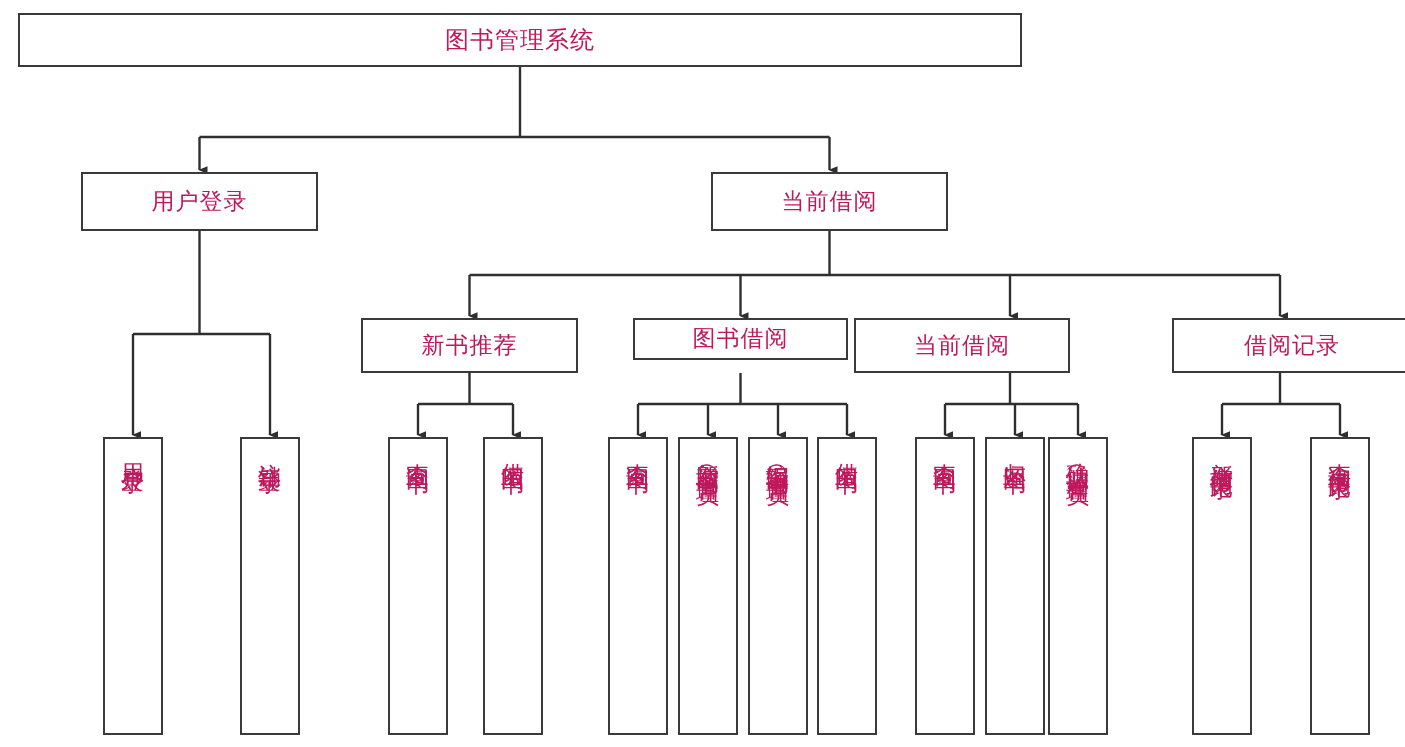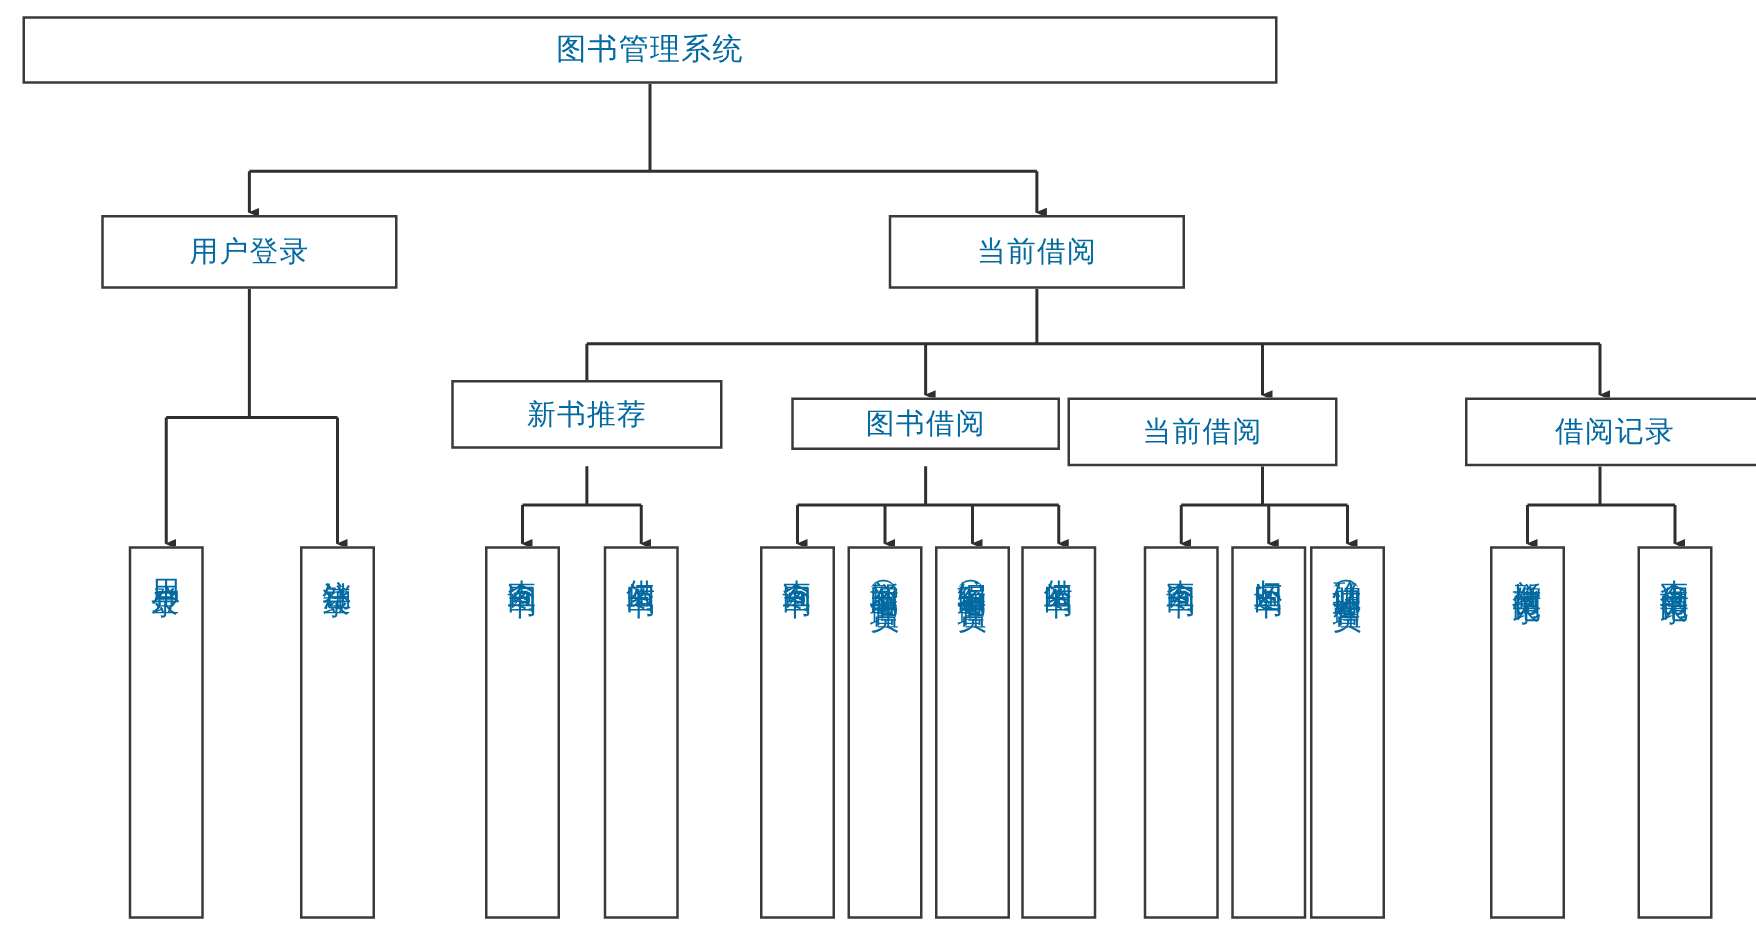--- a/index.html
+++ b/index.html
@@ -28,21 +28,21 @@
     pointer-events: none;
   }
   .node {
     position: absolute;
     box-sizing: border-box;
     background: #ffffff;
     border: 2px solid #3a3a3a;
     display: flex;
     align-items: center;
     justify-content: center;
-    color: #0369a1;
+    color: #be185d;
   }
   .node.horizontal {
     font-size: 23px;
     line-height: 1.1;
     letter-spacing: 1px;
   }
   .node.vertical {
     align-items: flex-start;
     justify-content: center;
     padding-top: 6px;
@@ -117,21 +117,21 @@
   <div id="node-layer">
       <div class="node horizontal root" style="left: 18px; top: 13px; width: 1004px; height: 54px;">
         <span>图书管理系统</span>
       </div>
       <div class="node horizontal" style="left: 81px; top: 172px; width: 237px; height: 59px;">
         <span>用户登录</span>
       </div>
       <div class="node horizontal" style="left: 711px; top: 172px; width: 237px; height: 59px;">
         <span>当前借阅</span>
       </div>
-      <div class="node horizontal" style="left: 361px; top: 304px; width: 217px; height: 55px;">
+      <div class="node horizontal" style="left: 361px; top: 318px; width: 217px; height: 55px;">
         <span>新书推荐</span>
       </div>
       <div class="node horizontal" style="left: 633px; top: 318px; width: 215px; height: 42px;">
         <span>图书借阅</span>
       </div>
       <div class="node horizontal" style="left: 854px; top: 318px; width: 216px; height: 55px;">
         <span>当前借阅</span>
       </div>
       <div class="node horizontal" style="left: 1172px; top: 318px; width: 240px; height: 55px;">
         <span>借阅记录</span>

